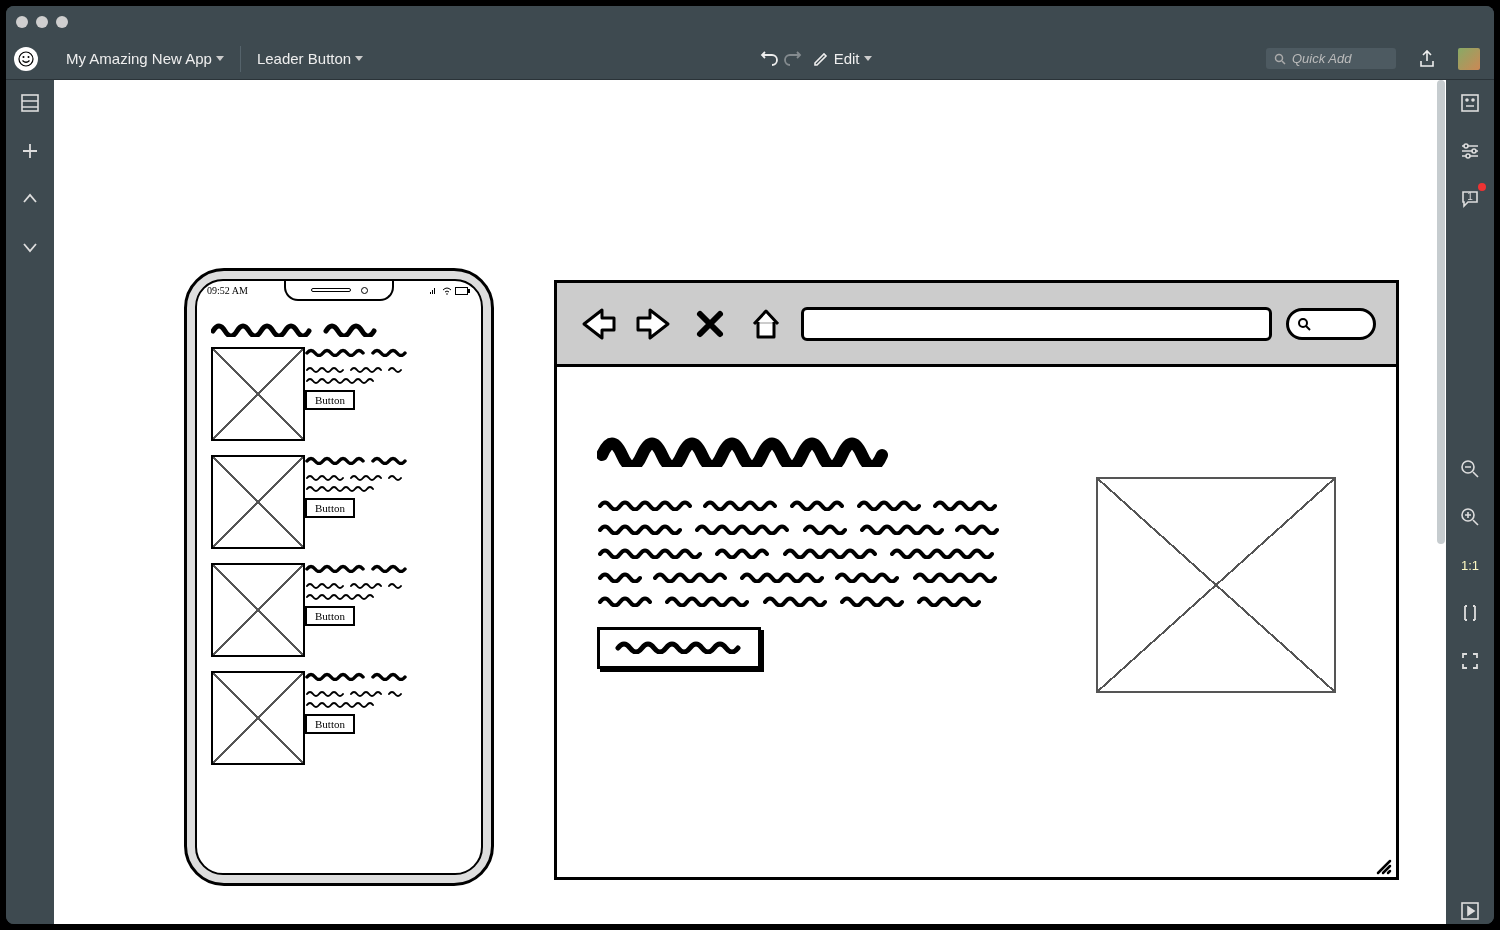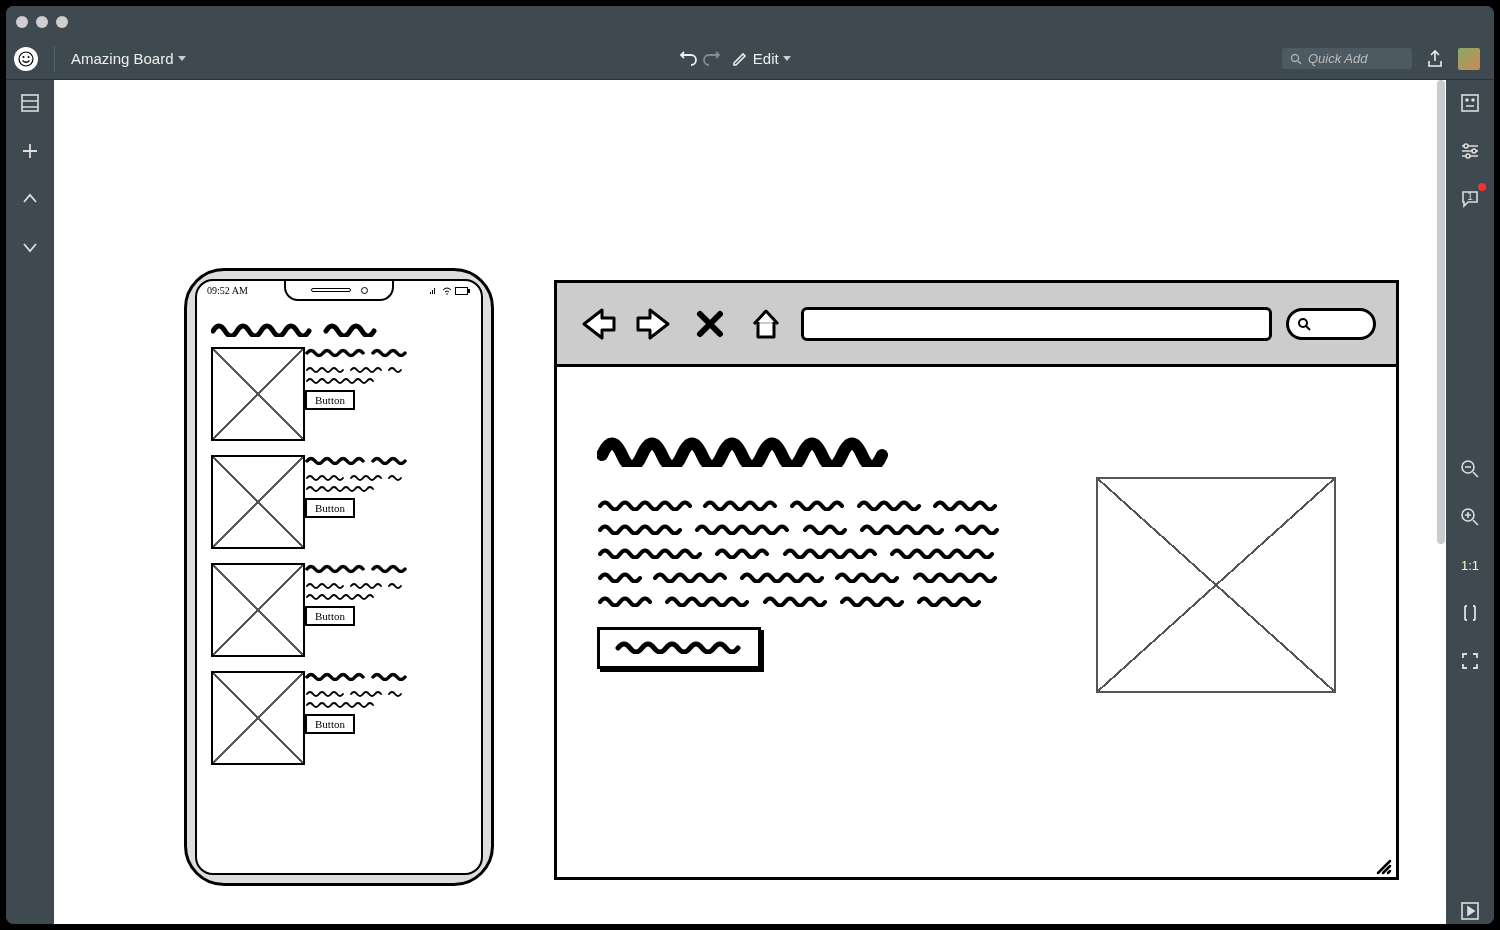--- a/index.html
+++ b/index.html
@@ -42,21 +42,21 @@
 }
 .logo {
   width:24px; height:24px; border-radius:50%; background:#fff;
   display:flex; align-items:center; justify-content:center;
   margin-right: 14px;
 }
 .tb-item { display:flex; align-items:center; gap:4px; padding:0 14px; cursor:pointer; height:100%; }
 .tb-sep { width:1px; height:26px; background:#55636b; margin:0 2px; }
 .chev-down { width:0;height:0;border-left:4px solid transparent;border-right:4px solid transparent;border-top:5px solid #ccc; }
 .toolbar-center { margin-left:auto; display:flex; align-items:center; gap:2px; }
-.toolbar-right { margin-left:auto; display:flex; align-items:center; gap:12px; padding-right:6px; }
+.toolbar-right { margin-left:auto; display:flex; align-items:center; gap:20px; padding-right:6px; }
 .quickadd {
   background:#4d5a61; border-radius:3px; padding:3px 8px; display:flex; align-items:center; gap:6px;
   width:130px; color:#bbb; font-style:italic; font-size:13px;
 }
 .icon-btn { width:22px; height:22px; display:flex; align-items:center; justify-content:center; cursor:pointer; color:#eee; }
 .avatar { width:22px; height:22px; background:linear-gradient(135deg,#8a6,#c85); border-radius:2px; }
 
 .body-row { flex:1; display:flex; overflow:hidden; }
 .left-rail {
   width:48px; background:#3e4a50; display:flex; flex-direction:column; align-items:center;
@@ -76,21 +76,21 @@
 .rr-badge { position:absolute; top:-3px; right:-3px; width:8px;height:8px;border-radius:50%;background:#e33; }
 .zoom-label { font-size:13px; color:#fef9c3; }
 
 
 .phone {
   position:absolute; left:130px; top:188px; width:310px; height:618px;
   border:3px solid #000; border-radius:40px; background:#ddd;
   padding:8px;
 }
 .phone-inner {
-  width:100%; height:100%; border:2px solid #000; border-radius:18px; background:#fff;
+  width:100%; height:100%; border:2px solid #000; border-radius:28px; background:#fff;
   position:relative; overflow:hidden;
 }
 .notch { position:absolute; top:0; left:50%; transform:translateX(-50%); width:110px; height:20px; border:2px solid #000; border-top:none; border-radius:0 0 14px 14px; background:#fff; display:flex; align-items:center; justify-content:center; gap:10px;}
 .notch-line{width:40px;height:4px;border:1.5px solid #000;border-radius:3px;}
 .notch-dot{width:7px;height:7px;border:1.5px solid #000;border-radius:50%;}
 .statusbar { position:absolute; top:4px; left:10px; right:10px; display:flex; justify-content:space-between; font-size:10px; font-family: "Comic Sans MS", cursive; }
 .status-right { display:flex; gap:3px; align-items:center; }
 .phone-content { position:absolute; top:32px; left:14px; right:14px; bottom:10px; }
 .phone-title { margin:6px 0 10px; }
 .list-item { display:flex; margin-bottom:14px; }
@@ -136,23 +136,27 @@
 
   <div class="toolbar">
     <div class="logo">
       <svg width="16" height="16" viewBox="0 0 16 16">
           <circle cx="8" cy="8" r="7" fill="none" stroke="#000" stroke-width="1.2"></circle>
           <circle cx="5.5" cy="6" r="1" fill="#000"></circle>
           <circle cx="10.5" cy="6" r="1" fill="#000"></circle>
           <path d="M4.5 9.5 Q8 13 11.5 9.5" fill="none" stroke="#000" stroke-width="1.2"></path>
         </svg>
     </div>
+    <div class="tb-item">
+      <span>My Amazing New App</span>
+      <span class="chev-down"></span>
+    </div>
     <div class="tb-sep"></div>
     <div class="tb-item">
-      <span>Amazing Board</span>
+      <span>Leader Button</span>
       <span class="chev-down"></span>
     </div>
 
     <div class="toolbar-center">
       <div class="icon-btn">
         <svg width="20" height="20" viewBox="0 0 20 20" fill="none" stroke="#eee" stroke-width="1.8">
             <path d="M6 3 L3 6 L6 9 M3 6 H13 A5 5 0 0 1 13 16"></path>
           </svg>
       </div>
       <div class="icon-btn" style="opacity:.4">

